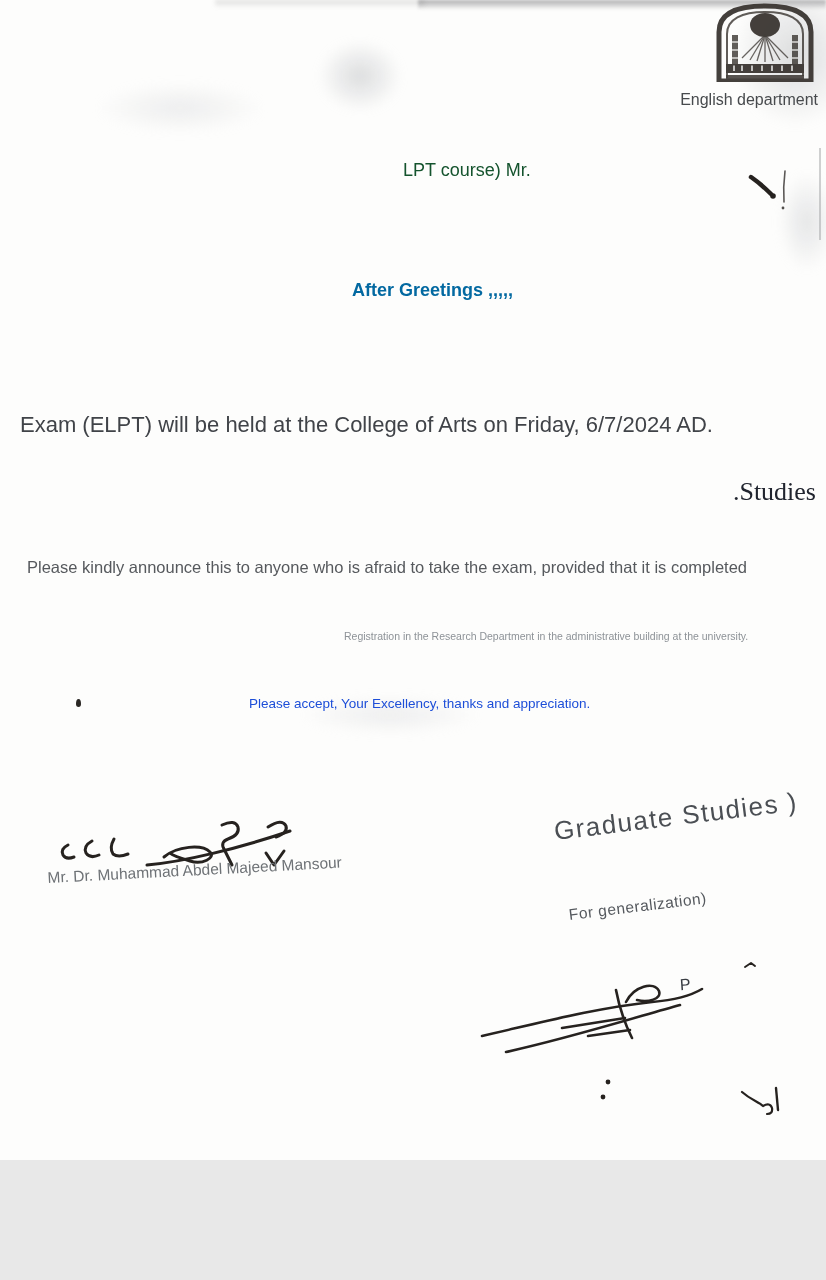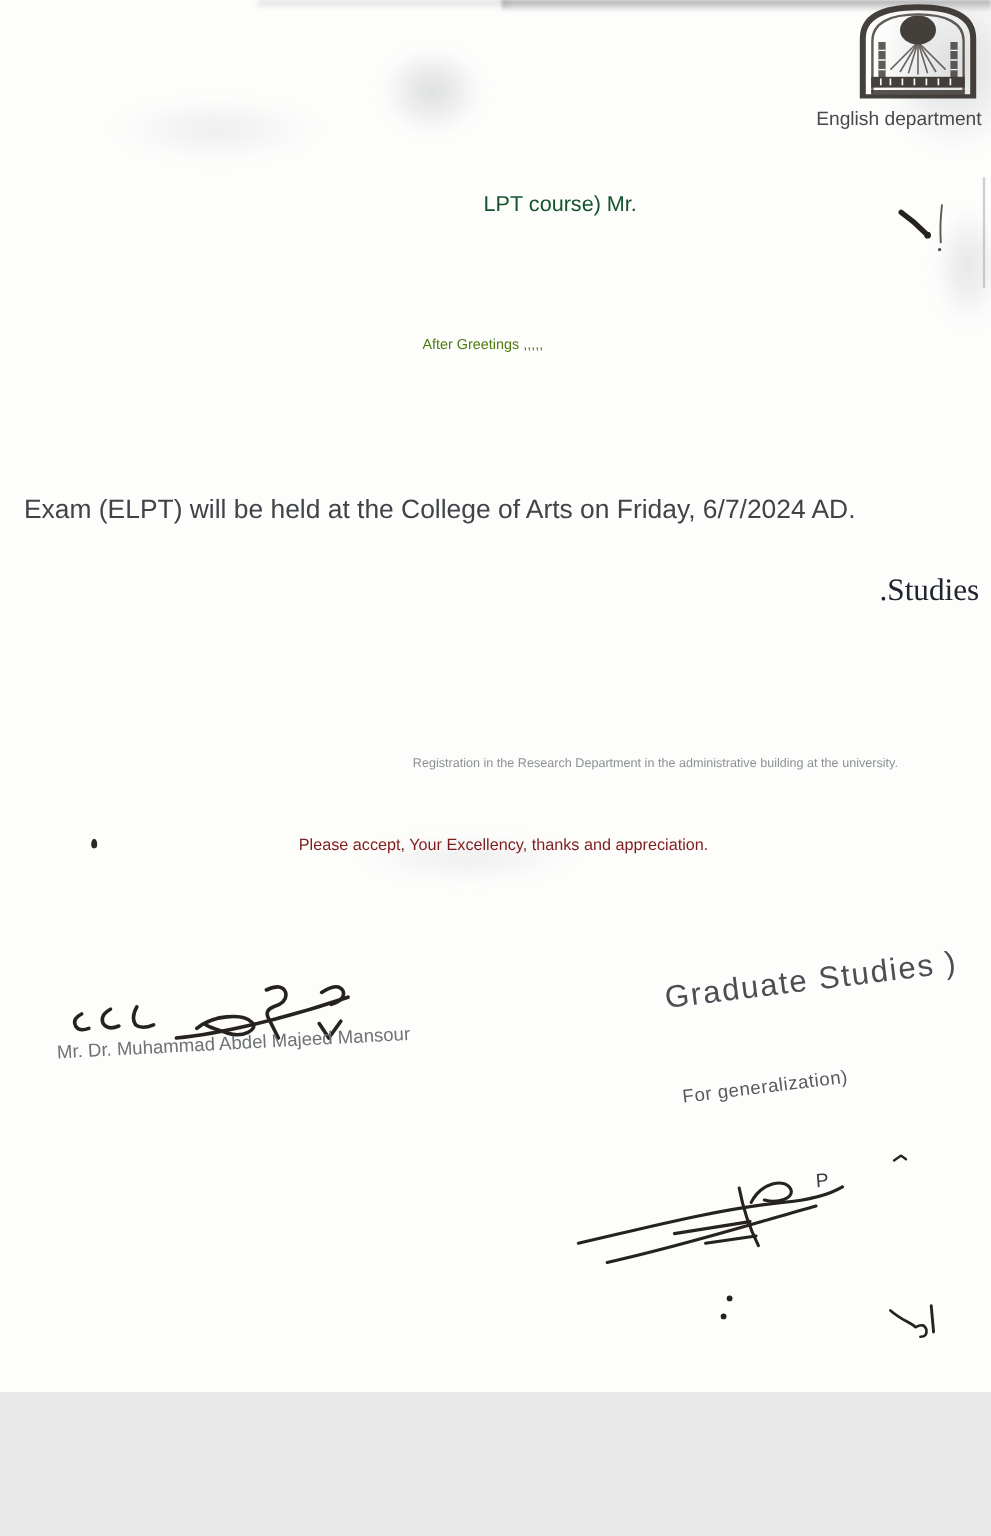--- a/index.html
+++ b/index.html
@@ -17,27 +17,27 @@
   .s5{left:300px;top:695px;width:180px;height:40px;background:radial-gradient(closest-side,rgba(220,221,223,.45),rgba(255,255,255,0));}
   .shadow-top{position:absolute;top:0;left:418px;width:408px;height:10px;filter:blur(1.5px);
     background:linear-gradient(to bottom,rgba(105,105,108,.55),rgba(255,255,255,0));}
   .shadow-top2{position:absolute;top:0;left:215px;width:210px;height:8px;filter:blur(2px);
     background:linear-gradient(to bottom,rgba(130,130,132,.28),rgba(255,255,255,0));}
   .edge-line{position:absolute;left:819px;top:148px;width:2px;height:92px;background:rgba(150,152,155,.45);filter:blur(.6px);}
 
   .dept-label{right:8px;top:91px;font-size:16px;color:#474a4d;}
   .recipient-intro{left:381px;top:160px;font-size:18px;color:#14532d;margin-left:22px;}
   .recipient-title{left:67px;top:207px;font-size:18px;color:#46494d;}
-  .greeting{left:352px;top:280px;font-size:12px;color:#4d7c0f;}
+  .greeting{left:352px;top:280px;font-size:18px;color:#0369a1;font-weight:bold;}
   .body1{left:20px;top:338px;font-size:22px;color:#404348;}
   .body2{left:20px;top:412px;font-size:22px;color:#404348;}
   .online{right:10px;top:477px;font-size:26px;color:#20242e;font-family:"Liberation Serif",serif;}
   .announce{left:27px;top:558px;font-size:16.5px;color:#56595d;}
   .regnote{left:344px;top:630px;font-size:10.5px;color:#8d9297;}
-  .closing{left:249px;top:696px;font-size:13.5px;color:#7f1d1d;}
+  .closing{left:249px;top:696px;font-size:13.5px;color:#1d4ed8;}
   .bullet{left:76px;top:699px;width:5px;height:8px;background:#2a2724;border-radius:50% 50% 50% 50%/60% 60% 40% 40%;}
   .head-title{left:83px;top:793px;font-size:18px;color:#303438;}
   .signer-name{left:48px;top:869px;font-size:15.5px;color:#6e7276;transform:rotate(-3deg);transform-origin:left bottom;}
   .stamp1{left:556px;top:816px;font-size:26px;letter-spacing:1.5px;color:#4b4f54;transform:rotate(-7deg);transform-origin:left bottom;}
   .stamp2{left:570px;top:906px;font-size:15.5px;letter-spacing:.5px;color:#55595e;transform:rotate(-7deg);transform-origin:left bottom;}
   .hand-p{left:680px;top:976px;font-size:16px;color:#393d43;transform:rotate(-4deg);}
   svg{display:block;}
   .seal{position:absolute;left:712px;top:2px;filter:blur(.4px);opacity:.93;}
   .mark-tr{position:absolute;left:738px;top:162px;}
   .sig-left{position:absolute;left:52px;top:813px;}
@@ -108,20 +108,21 @@
       <path d="M13,15 Q23,22 33,32" stroke="#26221f" stroke-width="4.5" fill="none" stroke-linecap="round"></path>
       <circle cx="35" cy="34" r="2.8" fill="#26221f"></circle>
       <path d="M47,9 Q45,25 46,40" stroke="#26221f" stroke-width="1.6" fill="none" opacity=".75" stroke-linecap="round"></path>
       <circle cx="45" cy="46" r="1.4" fill="#26221f" opacity=".8"></circle>
     </svg>
   </div>
 
   <div class="abs greeting">After Greetings ,,,,,</div>
   <div class="abs body2">Exam (ELPT) will be held at the College of Arts on Friday, 6/7/2024 AD.</div>
   <div class="abs online">.Studies</div>
+  <div class="abs announce">Please kindly announce this to anyone who is afraid to take the exam, provided that it is completed</div>
   <div class="abs regnote">Registration in the Research Department in the administrative building at the university.</div>
   <div class="abs bullet"></div>
   <div class="abs closing">Please accept, Your Excellency, thanks and appreciation.</div>
 
   <div class="sig-left">
     <svg width="250" height="62" viewBox="0 0 250 62">
       <g stroke="#26221f" stroke-width="3" fill="none" stroke-linecap="round" stroke-linejoin="round">
         <path d="M16,32 Q8,36 11,42 Q14,47 22,44"></path>
         <path d="M40,28 Q31,33 34,40 Q38,46 47,42"></path>
         <path d="M62,26 Q57,35 61,41 Q66,45 76,41"></path>

